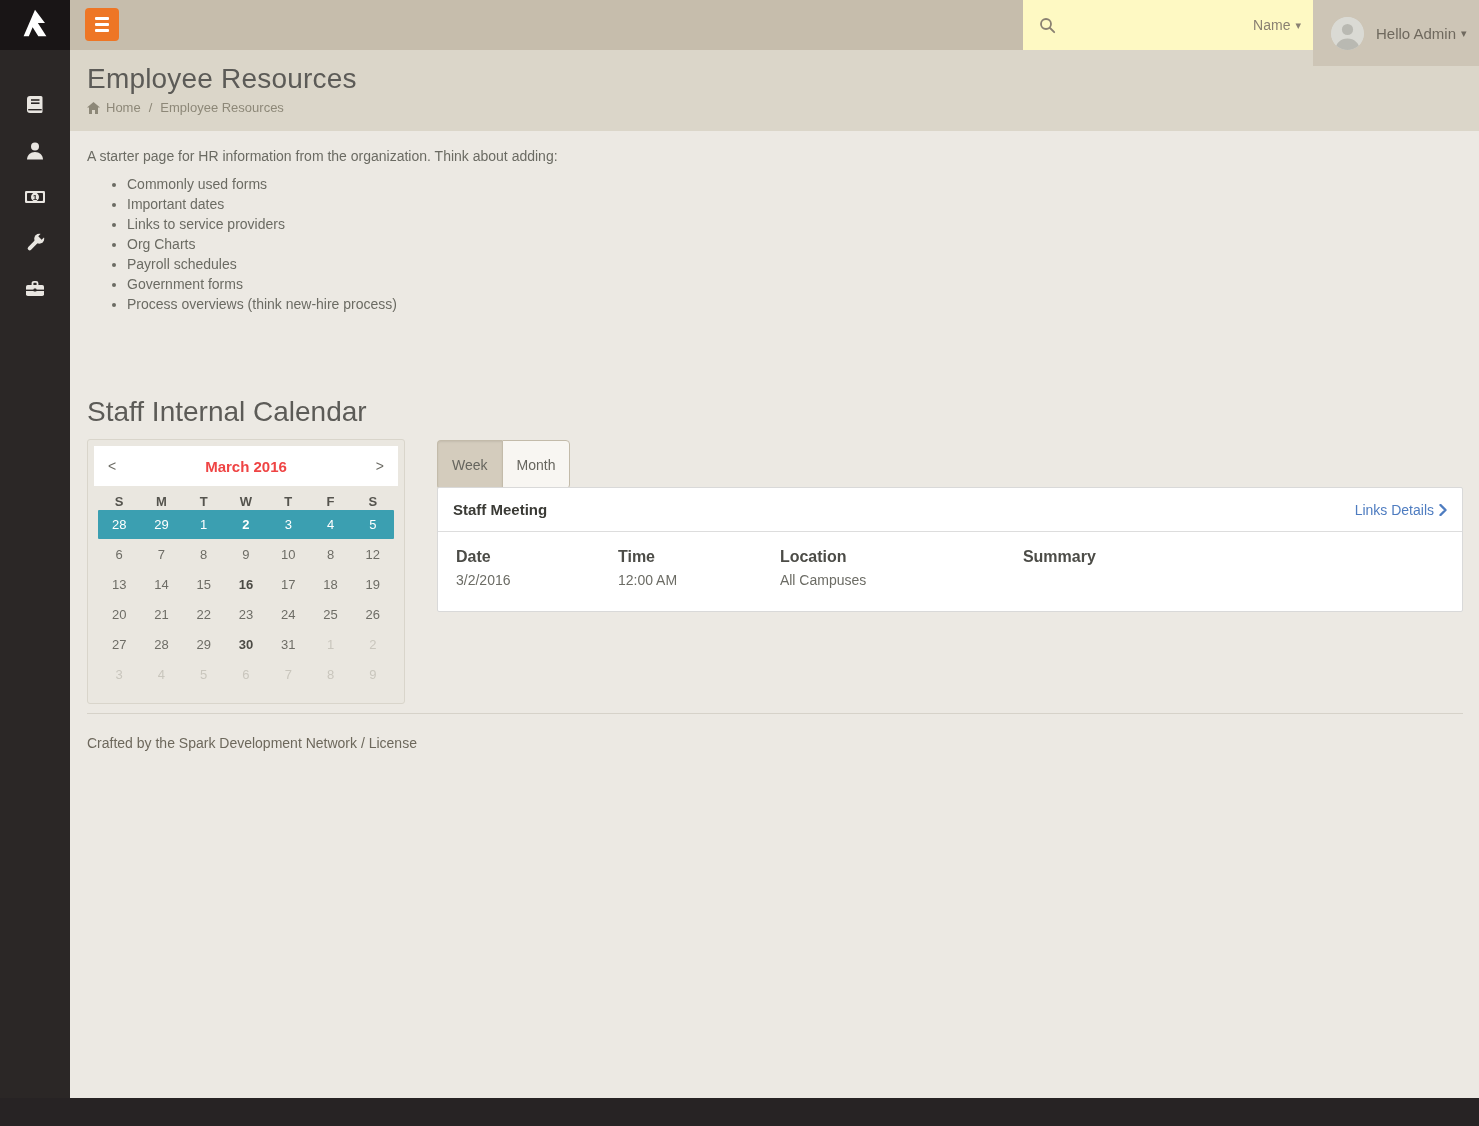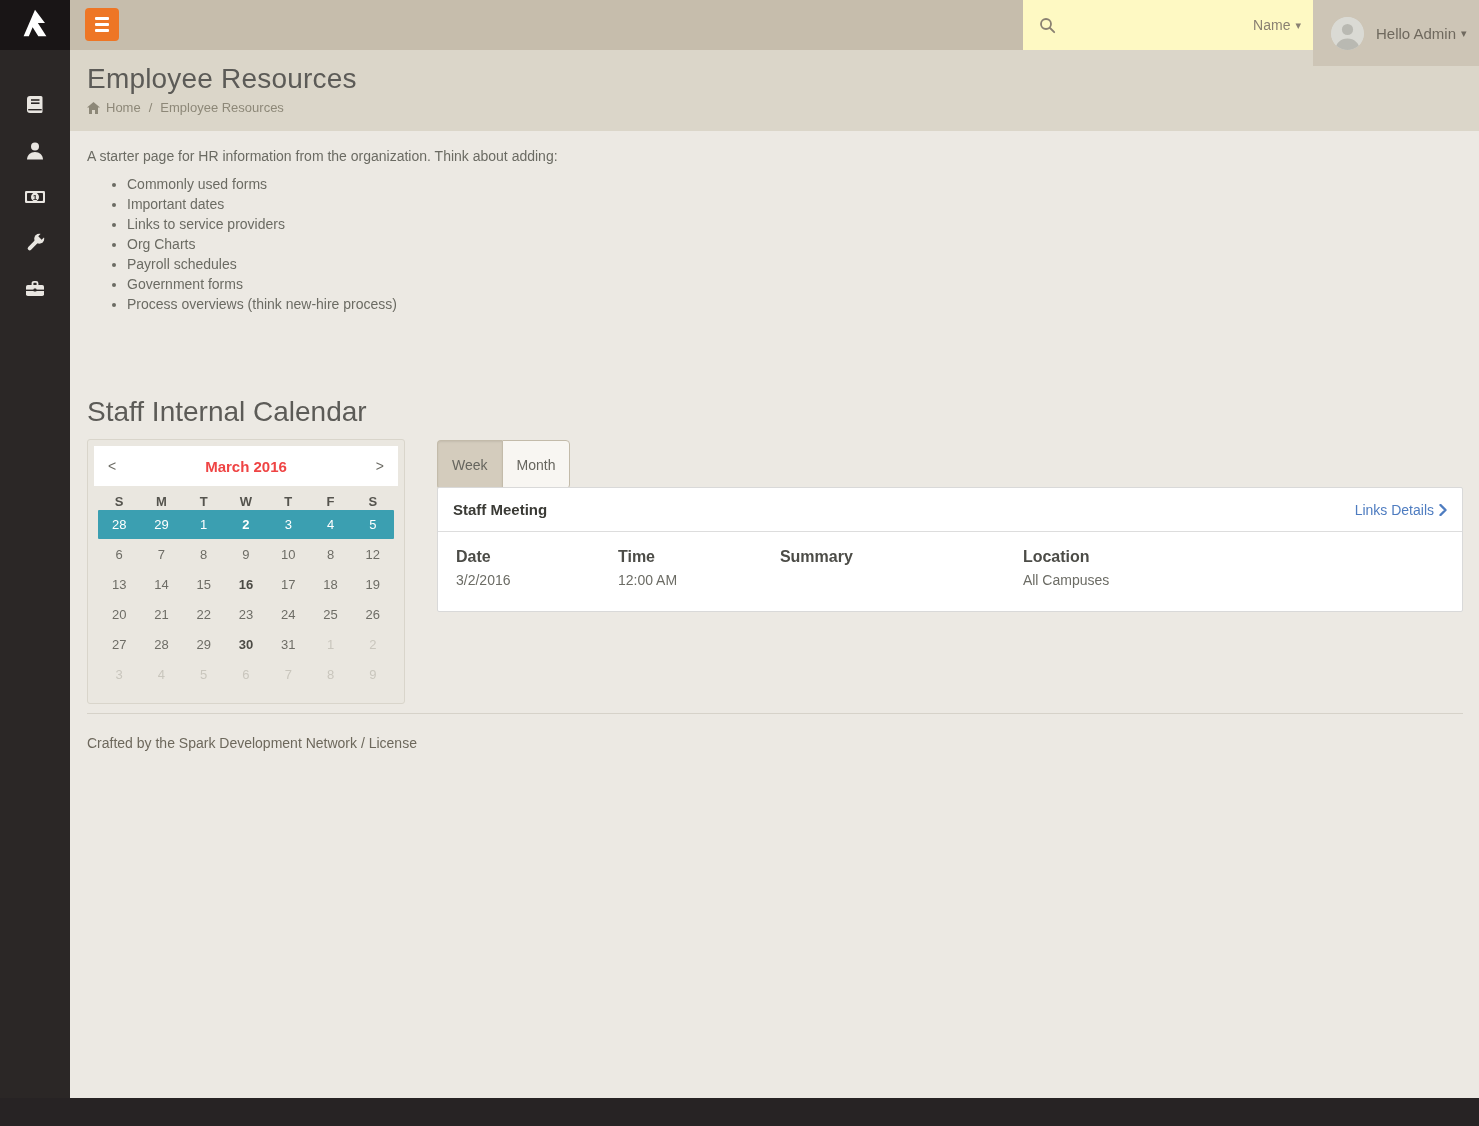--- a/index.html
+++ b/index.html
@@ -368,26 +368,26 @@
     <div class="event-panel-body">
         <div>
           <div class="field-label">Date</div>
           <div class="field-value">3/2/2016</div>
         </div>
         <div>
           <div class="field-label">Time</div>
           <div class="field-value">12:00 AM</div>
         </div>
         <div>
+          <div class="field-label">Location</div>
+          <div class="field-value">All Campuses</div>
+        </div>
+        <div>
           <div class="field-label">Summary</div>
           <div class="field-value"></div>
-        </div>
-        <div>
-          <div class="field-label">Location</div>
-          <div class="field-value">All Campuses</div>
         </div>
       </div>
   </div>
 
   <hr class="footer-rule">
   <div class="page-footer">
     <span>Crafted by the </span><a>Spark Development Network</a><span> / </span><a>License</a>
   </div>
 </div>
 

